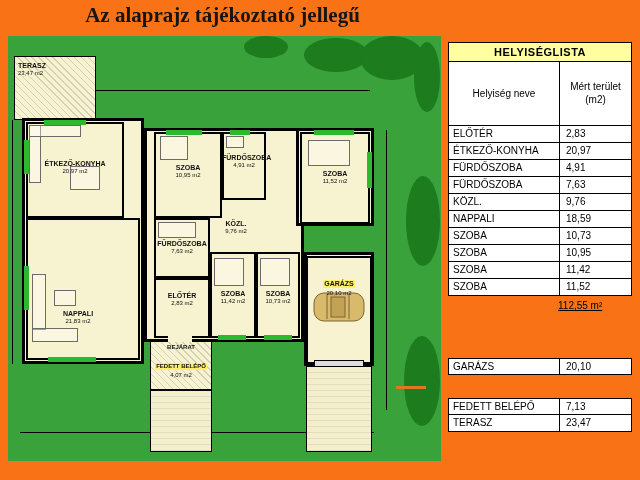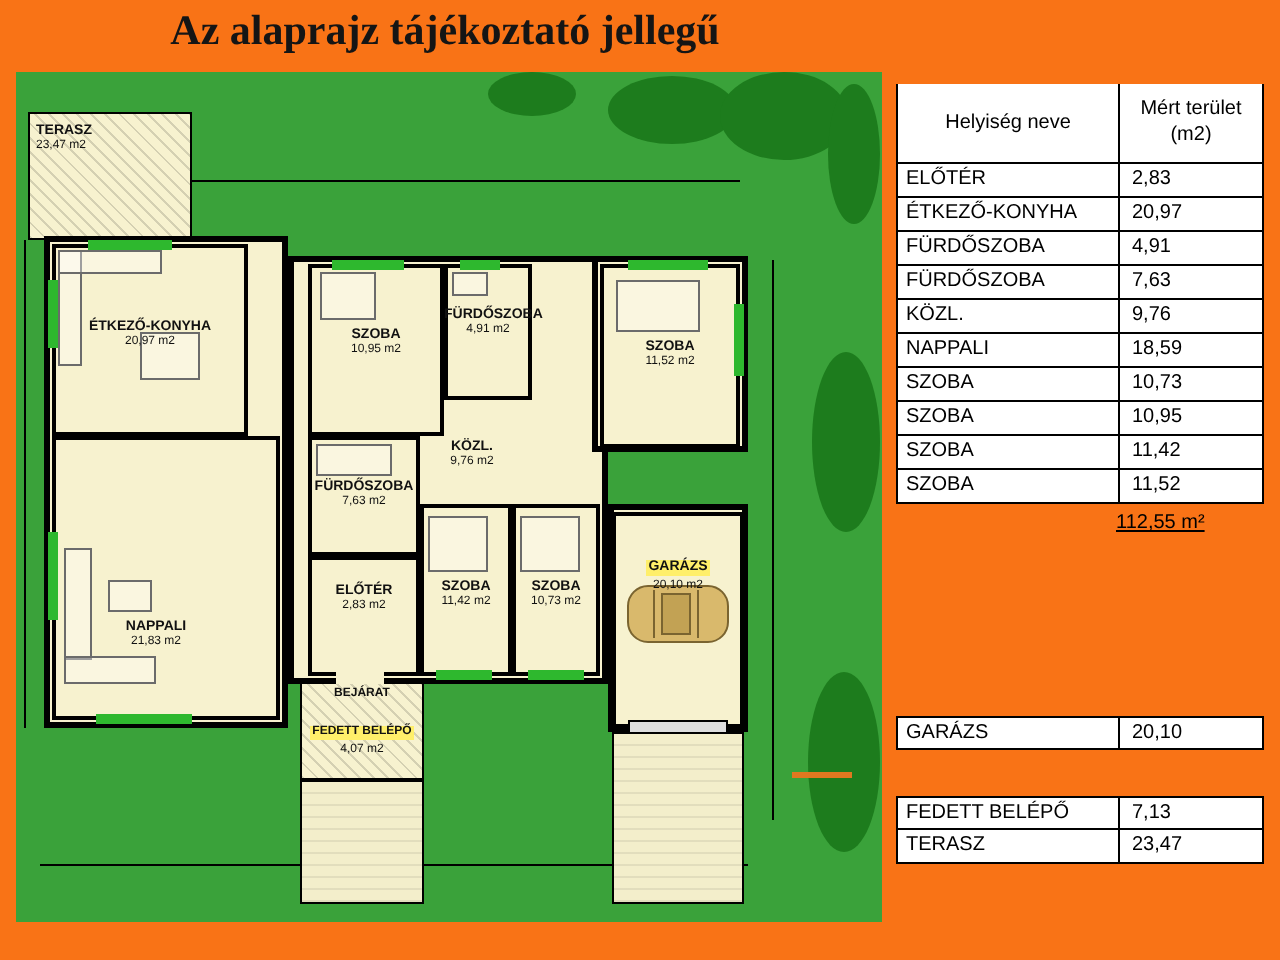--- a/index.html
+++ b/index.html
@@ -24,21 +24,21 @@
   .rlabel{position:absolute;text-align:center;color:#111;}
   .rname{font-size:7px;font-weight:700;line-height:1.15;letter-spacing:0;}
   .rarea{font-size:6px;line-height:1.25;font-weight:400;}
   .hl{background:#ffef6a;display:inline-block;padding:0 1px;}
   .accentmark{position:absolute;background:#e07820;}
 
   
   .panel{position:absolute;left:448px;top:42px;width:184px;height:400px;font-size:10px;}
   .ptitle{height:20px;line-height:18px;text-align:center;font-weight:700;font-size:11px;
           background:#ffffa0;border:1px solid #000;box-sizing:border-box;letter-spacing:.5px;}
-  .phead{display:flex;border:1px solid #000;border-top:none;height:40px;box-sizing:border-box;background:#fff;}
+  .phead{display:flex;border:1px solid #000;border-top:none;height:64px;box-sizing:border-box;background:#fff;}
   .phead .c1{flex:1;display:flex;align-items:center;justify-content:center;text-align:center;}
   .phead .c2{width:72px;border-left:1px solid #000;display:flex;flex-direction:column;
              align-items:center;justify-content:center;text-align:center;line-height:1.25;box-sizing:border-box;}
   .prow{display:flex;border:1px solid #000;border-top:none;height:17px;line-height:15px;box-sizing:border-box;background:#fff;}
   .prow.first{border-top:1px solid #000;}
   .prow .c1{flex:1;padding-left:4px;overflow:hidden;white-space:nowrap;}
   .prow .c2{width:72px;border-left:1px solid #000;padding-left:6px;box-sizing:border-box;}
   .ptotal{margin-top:4px;padding-left:110px;font-size:10px;text-decoration:underline;}
 </style>
 </head>
@@ -168,20 +168,21 @@
     </div>
     <div class="rlabel" style="left:142px;top:318px;width:62px;">
       <div class="rname hl" style="font-size:6px;">FEDETT BELÉPŐ</div>
       <div class="rarea">4,07 m2</div>
     </div>
 
     <div class="accentmark" style="left:388px;top:350px;width:30px;height:3px;"></div>
   </div>
 
   <div class="panel">
+    <div class="ptitle">HELYISÉGLISTA</div>
 
     <div class="phead">
       <div class="c1">Helyiség neve</div>
       <div class="c2">
         <span>Mért terület</span>
         <span>(m2)</span>
       </div>
     </div>
 
     <div class="prow">

